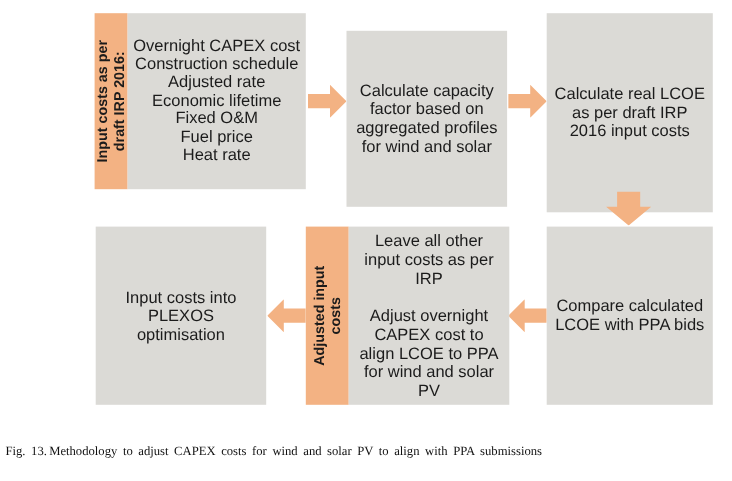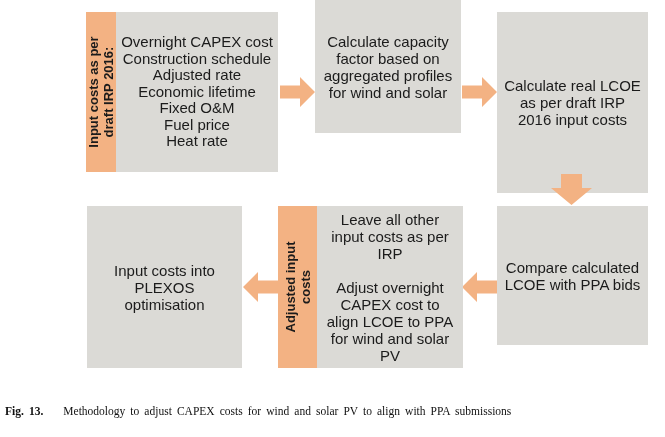--- a/index.html
+++ b/index.html
@@ -52,21 +52,21 @@
   .caption {
     position: absolute;
     left: 5px;
     top: 405px;
     font-family: "Liberation Serif", serif;
     font-size: 11.5px;
     color: #111111;
     white-space: nowrap;
     word-spacing: 2.2px;
   }
-  .caption .fig-label { margin-right: 20px; font-weight: bold; }
+  .caption .fig-label { margin-right: 2px; }
 </style>
 </head>
 <body>
 
 <div class="canvas">
 
   <div class="box" style="left:86px; top:12px; width:192px; height:160px;">
     <div class="orange-strip" style="width:30px;">
       <div class="strip-inner">
         <div>Input costs as per</div>
@@ -81,41 +81,41 @@
       <div class="list-line">Fixed O&amp;M</div>
       <div class="list-line">Fuel price</div>
       <div class="list-line">Heat rate</div>
     </div>
   </div>
 
   <svg class="arrow" style="left:280px; top:77px;" width="35" height="30">
     <polygon points="0,8.5 20,8.5 20,0 35,15 20,30 20,21.5 0,21.5" fill="#f3b283"></polygon>
   </svg>
 
-  <div class="box" style="left:315px; top:0; width:146px; height:133px;">
+  <div class="box" style="left:315px; top:28px; width:146px; height:160px;">
     <div class="gray-panel">
       <div class="box-text narrow">Calculate capacity factor based on aggregated profiles for wind and solar</div>
     </div>
   </div>
 
   <svg class="arrow" style="left:462px; top:77px;" width="35" height="30">
     <polygon points="0,8.5 20,8.5 20,0 35,15 20,30 20,21.5 0,21.5" fill="#f3b283"></polygon>
   </svg>
 
   <div class="box" style="left:497px; top:12px; width:151px; height:181px;">
     <div class="gray-panel">
       <div class="box-text">Calculate real LCOE as per draft IRP 2016 input costs</div>
     </div>
   </div>
 
   <svg class="arrow" style="left:551px; top:174px;" width="41" height="31">
     <polygon points="10,0 31,0 31,14 41,14 20.5,31 0,14 10,14" fill="#f3b283"></polygon>
   </svg>
 
-  <div class="box" style="left:497px; top:206px; width:151px; height:139px;">
+  <div class="box" style="left:497px; top:206px; width:151px; height:162px;">
     <div class="gray-panel">
       <div class="box-text">Compare calculated LCOE with PPA bids</div>
     </div>
   </div>
 
   <svg class="arrow" style="left:462px; top:272px;" width="35" height="30">
     <polygon points="35,8.5 15,8.5 15,0 0,15 15,30 15,21.5 35,21.5" fill="#f3b283"></polygon>
   </svg>
 
   <div class="box" style="left:278px; top:206px; width:185px; height:162px;">

